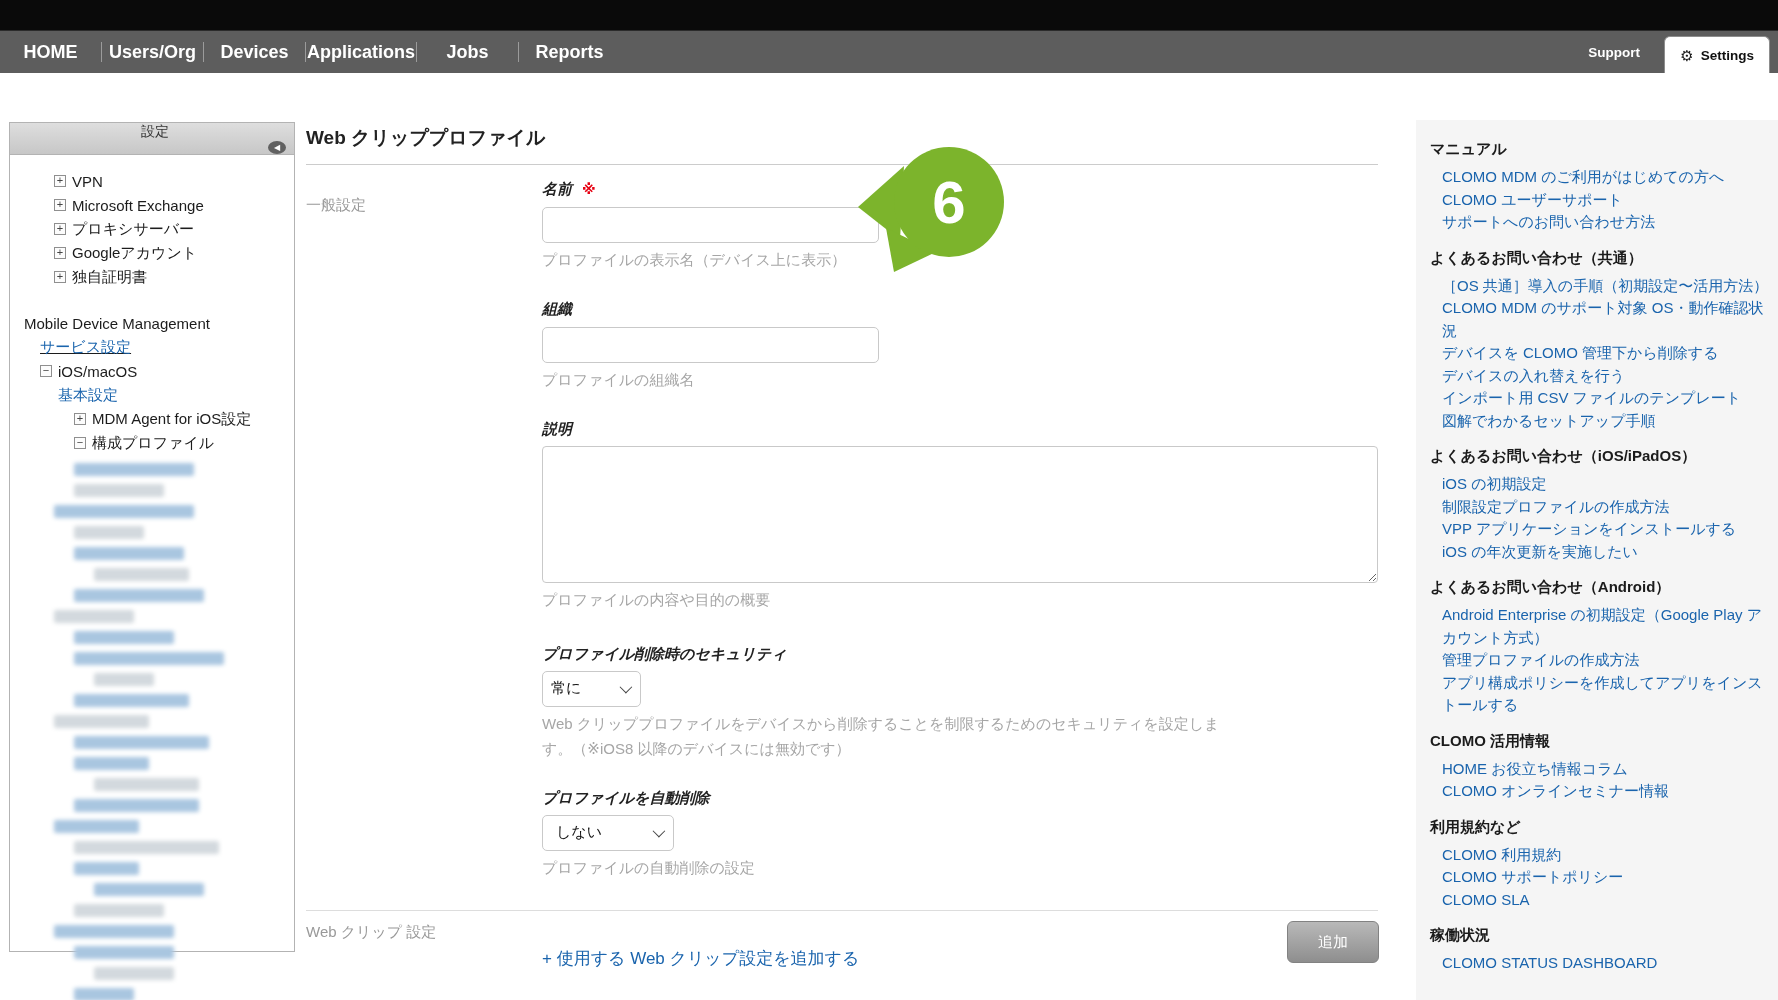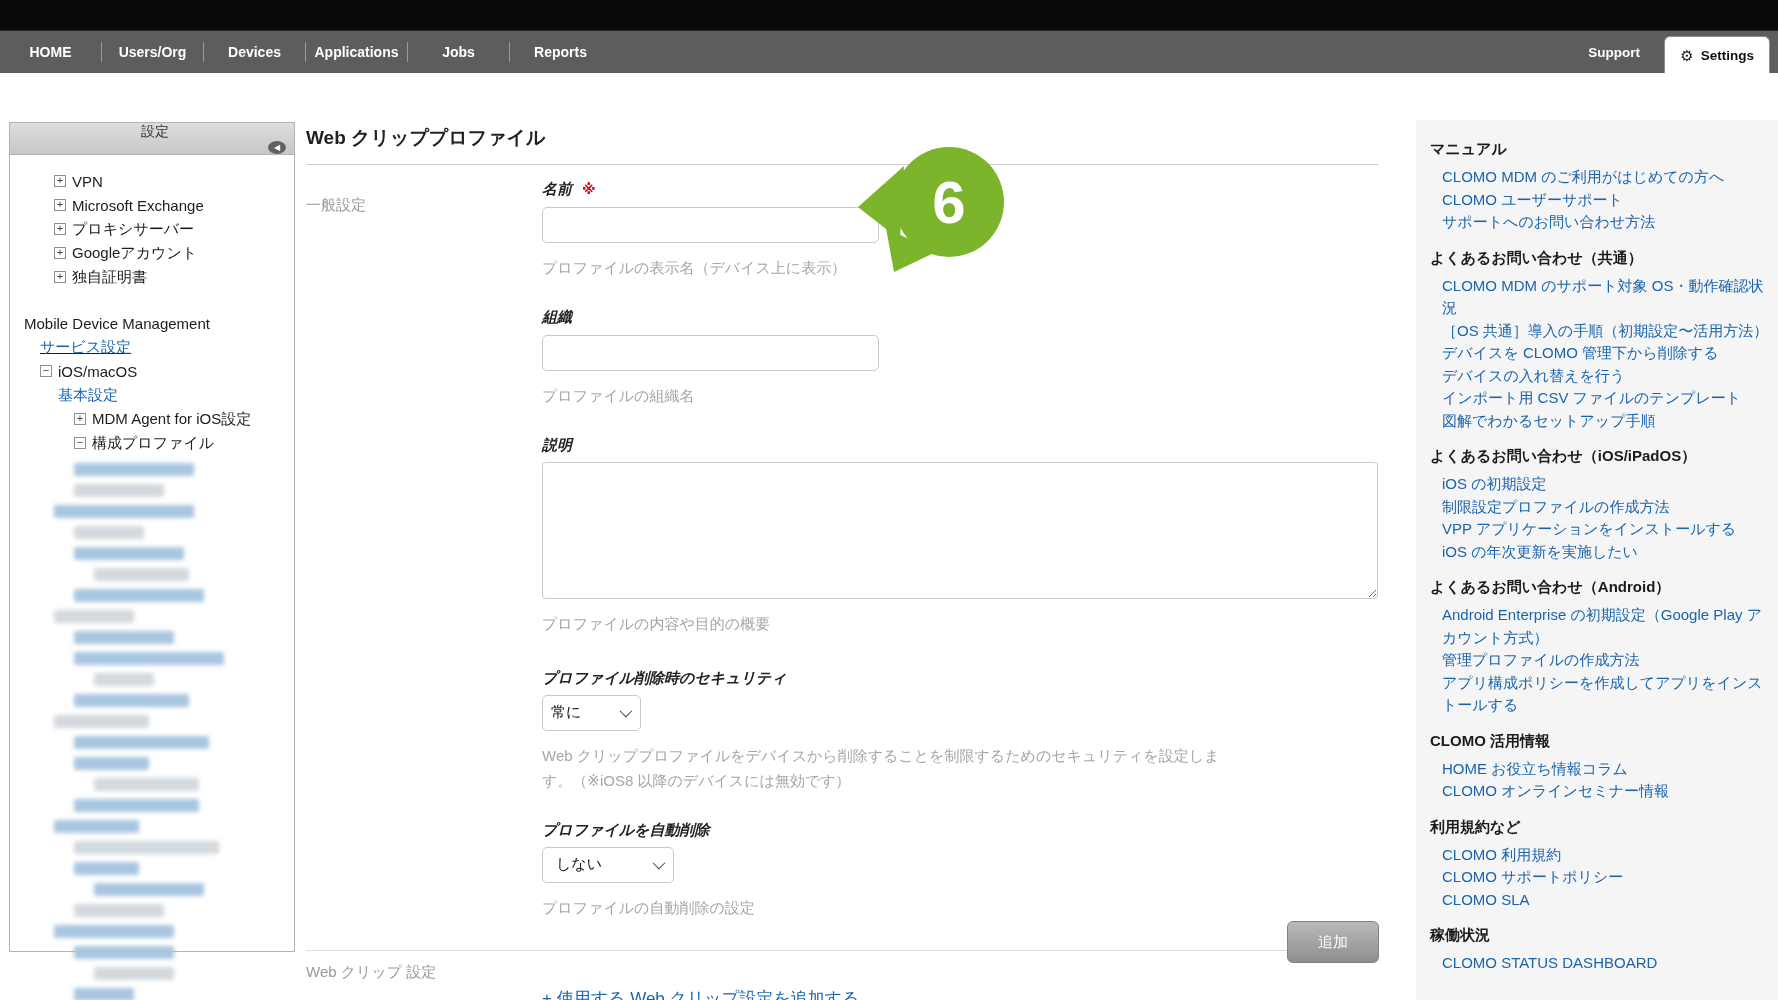--- a/index.html
+++ b/index.html
@@ -4,21 +4,21 @@
 <style>
   html,body{margin:0;padding:0;}
   body{
     width:1778px;height:1000px;position:relative;overflow:hidden;
     background:#fff;font-family:"Liberation Sans","DejaVu Sans",sans-serif;
     -webkit-font-smoothing:antialiased;
   }
   
   .topstrip{position:absolute;left:0;top:0;width:1778px;height:30px;background:#0a0a0a;}
   .navbar{position:absolute;left:0;top:30px;width:1778px;height:42px;background:#5d5d5d;border-top:1px solid #2b2b2b;display:flex;align-items:center;}
-  .nav-item{min-width:99px;text-align:center;color:#fff;font-size:14px;font-weight:bold;cursor:pointer;padding:0 1px;}
+  .nav-item{min-width:99px;text-align:center;color:#fff;font-size:18px;font-weight:bold;cursor:pointer;padding:0 1px;}
   .nav-sep{width:1px;height:20px;background:#9b9b9b;}
   .nav-support{position:absolute;right:138px;top:0;height:42px;display:flex;align-items:center;color:#fff;font-size:13.5px;font-weight:bold;cursor:pointer;}
   .settings-tab{
     position:absolute;right:8px;top:36px;height:37px;box-sizing:border-box;
     background:#fff;border:1px solid #8d8d8d;border-bottom:none;border-radius:6px 6px 0 0;
     display:flex;align-items:center;gap:7px;padding:0 15px;color:#111;font-size:13.5px;font-weight:bold;cursor:pointer;z-index:5;
   }
   .gear{font-size:15px;line-height:1;color:#1d1d1d;}
   
   .sidepanel{position:absolute;left:9px;top:122px;width:286px;height:830px;box-sizing:border-box;border:1px solid #b3b3b3;background:#fff;}
@@ -34,21 +34,21 @@
   .redacted{margin-top:8px;}
   .red-row{height:13px;border-radius:2px;filter:blur(2.2px);}
   
   .main{position:absolute;left:306px;top:125px;width:1072px;}
   .page-title{font-size:19px;font-weight:bold;color:#222;margin:0;padding-bottom:13px;border-bottom:1px solid #ccc;}
   .form-wrap{position:relative;padding-left:236px;}
   .gutter-label{position:absolute;left:0;font-size:15px;color:#999;}
   .f-label{font-size:15px;font-weight:bold;color:#222;font-style:italic;}
   .req{color:#e60012;margin-left:10px;font-weight:bold;font-size:14px;}
   .txt{display:block;width:337px;height:36px;box-sizing:border-box;border:1px solid #c9c9c9;border-radius:5px;padding:0 9px;font-size:15px;font-family:inherit;outline:none;}
-  .hint{font-size:15px;color:#a6a6a6;margin-top:12px;line-height:1.7;}
+  .hint{font-size:15px;color:#a6a6a6;margin-top:4px;line-height:1.7;}
   textarea.big{display:block;width:836px;height:137px;box-sizing:border-box;border:1px solid #c9c9c9;border-radius:4px;padding:8px 9px;font-size:15px;font-family:inherit;outline:none;resize:vertical;}
   .select{display:inline-flex;align-items:center;justify-content:space-between;height:36px;box-sizing:border-box;border:1px solid #c9c9c9;border-radius:5px;background:#fff;padding:0 11px 0 13px;font-size:15px;color:#111;cursor:pointer;}
   .chev{width:8px;height:8px;border-right:1.6px solid #444;border-bottom:1.6px solid #444;transform:rotate(45deg) translateY(-2px);margin-left:14px;flex:none;}
   .divider{border:none;border-top:1px solid #ddd;margin:30px 0 0;}
   .add-link{display:inline-block;margin-top:36px;font-size:17px;color:#1a64ad;cursor:pointer;}
   .submit-btn{
     position:absolute;left:1287px;top:921px;width:92px;height:42px;
     background:linear-gradient(#b9b9b9,#8e8e8e);border:1px solid #828282;border-radius:6px;
     color:#fff;font-size:15px;font-family:inherit;cursor:pointer;
   }
@@ -219,22 +219,22 @@
     <text x="97" y="83" text-anchor="middle" font-size="60" font-weight="bold" fill="#ffffff">6</text>
   </svg>
 </div>
 
 <div class="helppanel" id="help-body">
     <div class="help-header">マニュアル</div>
     <div class="help-link">CLOMO MDM のご利用がはじめての方へ</div>
     <div class="help-link">CLOMO ユーザーサポート</div>
     <div class="help-link">サポートへのお問い合わせ方法</div>
     <div class="help-header">よくあるお問い合わせ（共通）</div>
+    <div class="help-link">［OS 共通］導入の手順（初期設定〜活用方法）</div>
     <div class="help-link">CLOMO MDM のサポート対象 OS・動作確認状況</div>
-    <div class="help-link">［OS 共通］導入の手順（初期設定〜活用方法）</div>
     <div class="help-link">デバイスを CLOMO 管理下から削除する</div>
     <div class="help-link">デバイスの入れ替えを行う</div>
     <div class="help-link">インポート用 CSV ファイルのテンプレート</div>
     <div class="help-link">図解でわかるセットアップ手順</div>
     <div class="help-header">よくあるお問い合わせ（iOS/iPadOS）</div>
     <div class="help-link">iOS の初期設定</div>
     <div class="help-link">制限設定プロファイルの作成方法</div>
     <div class="help-link">VPP アプリケーションをインストールする</div>
     <div class="help-link">iOS の年次更新を実施したい</div>
     <div class="help-header">よくあるお問い合わせ（Android）</div>

